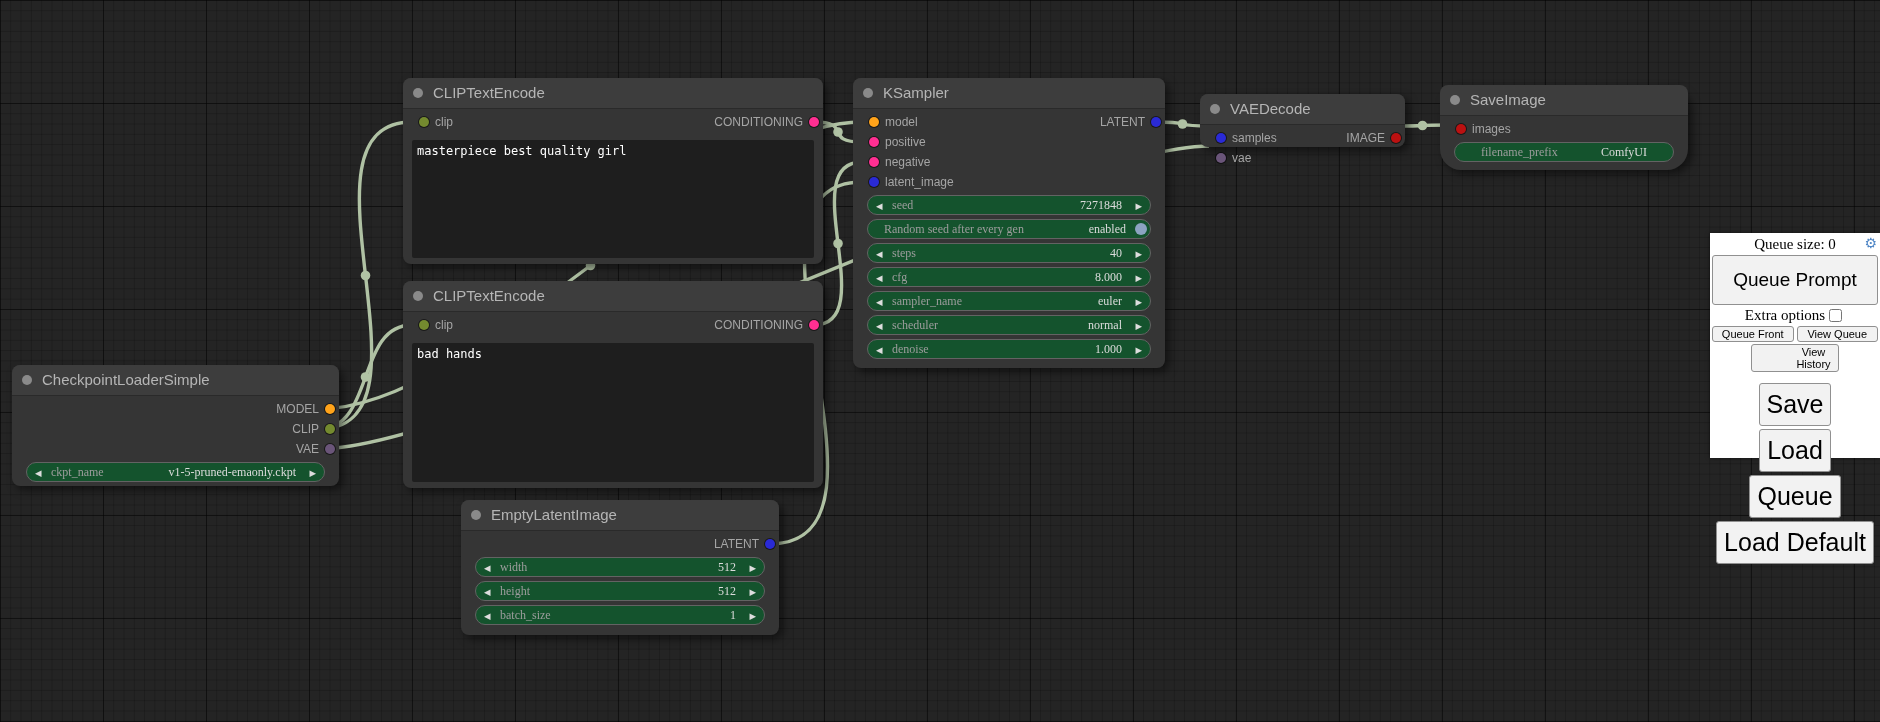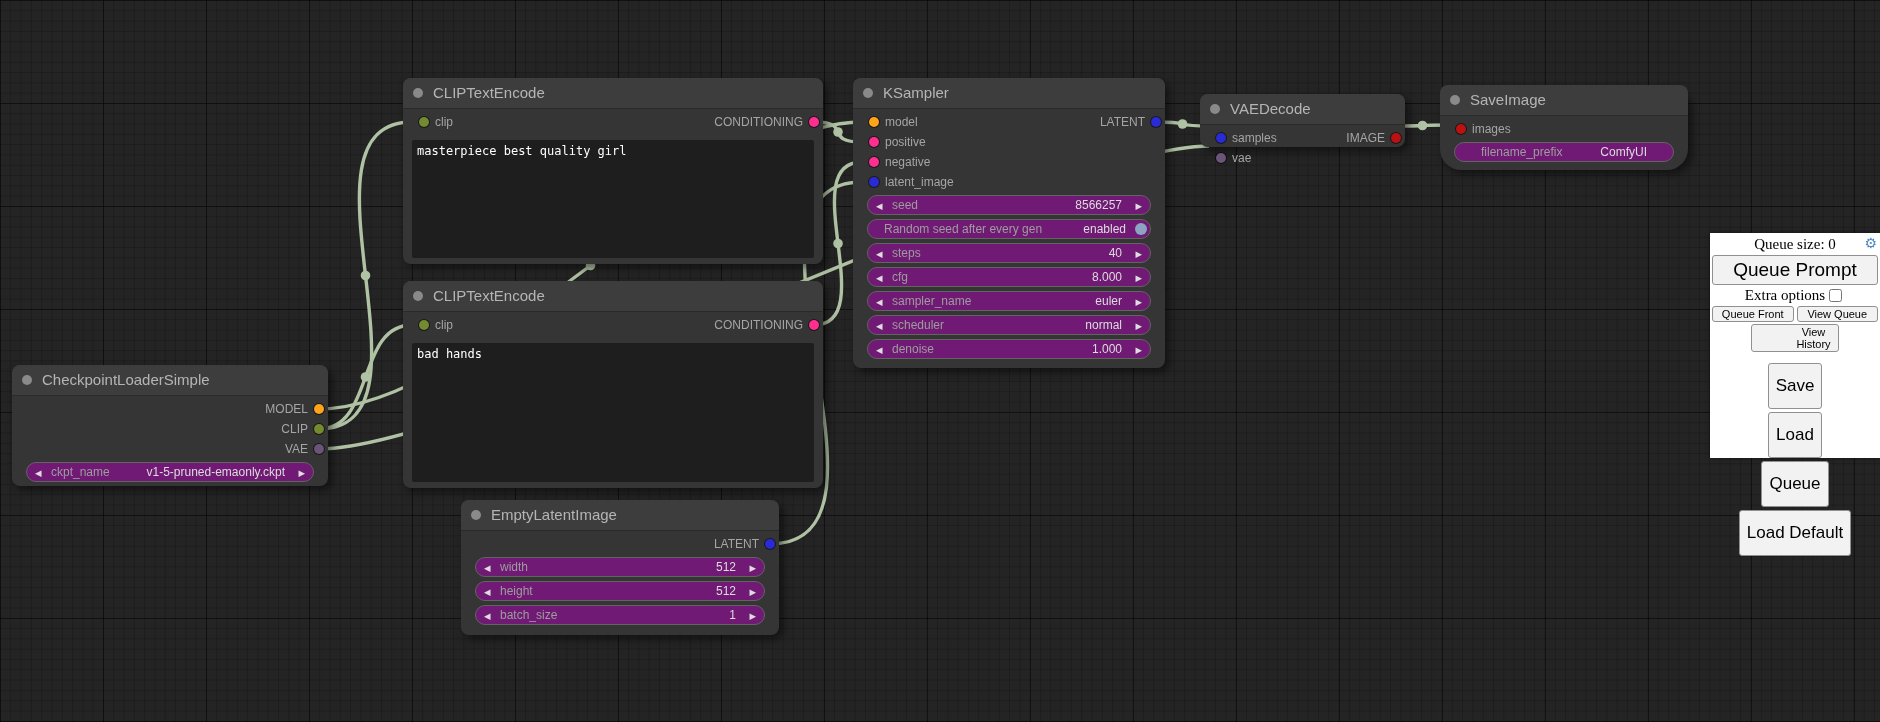--- a/index.html
+++ b/index.html
@@ -29,23 +29,23 @@
   .tname{position:absolute;left:30px;top:0;line-height:30px;font-size:15px;color:#b5b5b5;white-space:nowrap;}
 
   .slot{position:absolute;left:0;right:0;height:20px;line-height:20px;font-size:12px;color:#a5a5a5;margin-left:12px;}
   .pdot{position:absolute;width:10px;height:10px;border-radius:50%;top:5px;
         box-shadow:0 0 0 1px rgba(0,0,0,0.55);}
   .sin .pdot{left:4px}
   .sin .slabel{position:absolute;left:20px;white-space:nowrap;}
   .sout .pdot{right:4px}
   .sout .slabel{position:absolute;right:20px;white-space:nowrap;}
 
-  .widget{position:absolute;left:14px;right:14px;height:20px;background:#701a75;
+  .widget{position:absolute;left:14px;right:14px;height:20px;background:#14532d;
           border:1px solid #636363;border-radius:11px;font-size:12px;line-height:19px;
-          box-sizing:border-box;}
+          box-sizing:border-box;font-family:Liberation Serif, serif;}
   .arrow{position:absolute;font-size:8.5px;color:#ddd;top:1px;line-height:18px;}
   .al{left:8px}.ar{right:8px}
   .wlabel{position:absolute;left:24px;color:#9d9d9d;white-space:nowrap;}
   .wvalue{position:absolute;right:28px;color:#dcdcdc;white-space:nowrap;}
   .widget .tl{left:16px}
   .widget .tv{right:24px}
   .wtoggle{position:absolute;right:3px;top:3px;width:12px;height:12px;border-radius:50%;}
   .widget .xl{left:26px}
   .widget .xv{right:26px}
 
@@ -53,29 +53,29 @@
           border:0;outline:0;color:#fff;font:12px "DejaVu Sans Mono",monospace;
           padding:4px 5px;resize:none;border-radius:2px;overflow:hidden;}
 
   .menu{position:absolute;left:1710px;top:233px;width:170px;height:225px;background:#fff;
         z-index:3;font-family:"Liberation Serif",serif;color:#000;text-align:center;
         box-sizing:border-box;padding:2px 2px;box-shadow:0 0 4px rgba(0,0,0,0.5);}
   .menu-header{position:relative;font-size:15px;height:18px;line-height:18px;}
   .gear{position:absolute;right:1px;top:0;color:#4f86c6;font-size:14px;cursor:pointer;}
   .menu button{font-family:"Liberation Sans",sans-serif;background:#f2f2f2;
         border:1px solid #909090;border-radius:3px;color:#000;cursor:pointer;}
-  .qp{width:100%;font-size:19px;padding:3px 0;margin:2px 0 1px;}
+  .qp{width:100%;font-size:19px;padding:13px 0;margin:2px 0 1px;}
   .extra{font-size:15px;height:18px;line-height:18px;}
   .extra input{width:13px;height:13px;vertical-align:-2px;margin-left:4px;}
   .btnrow{display:flex;gap:3px;margin:2px 0;}
   .btnrow .small{flex:1;font-size:11px;padding:1px 0;}
   .btnrow.center{justify-content:center;}
   .btnrow.center .small{flex:0 0 auto;width:88px;padding-left:37px;}
   .stack{margin-top:11px;display:flex;flex-direction:column;align-items:center;gap:3px;}
-  .stack button{font-size:17px;padding:12px 7px;}
+  .stack button{font-size:25px;padding:6px 7px;}
 </style>
 </head>
 <body>
 
 <div id="canvas">
   <svg id="wires" width="1880" height="722">
       <path d="M 319 409 C 479 409, 702 122, 862 122"></path>
       <circle class="ldot" cx="590.5" cy="265.5" r="4.8"></circle>
       <path d="M 319 429 C 447.3108724933316 429, 283.6891275066684 122, 412 122"></path>
       <circle class="ldot" cx="365.5" cy="275.5" r="4.8"></circle>
@@ -88,21 +88,21 @@
       <path d="M 814 325 C 881.9682278715577 325, 794.0317721284423 162, 862 162"></path>
       <circle class="ldot" cx="838" cy="243.5" r="4.8"></circle>
       <path d="M 770 544 C 919.4030789508704 544, 712.5969210491296 182, 862 182"></path>
       <circle class="ldot" cx="816" cy="363" r="4.8"></circle>
       <path d="M 1156 122 C 1196 122, 1169 126, 1209 126"></path>
       <circle class="ldot" cx="1182.5" cy="124" r="4.8"></circle>
       <path d="M 1396 126 C 1436 126, 1409 125, 1449 125"></path>
       <circle class="ldot" cx="1422.5" cy="125.5" r="4.8"></circle>
     </svg>
   <div id="nodes">
-      <div class="node" style="left: 12px; top: 365px; width: 316px; height: 121px;">
+      <div class="node" style="left: 12px; top: 365px; width: 316px; height: 121px; padding-left: 11px;">
         <div class="ntitle">
       <span class="tdot"></span>
       <span class="tname">CheckpointLoaderSimple</span>
     </div>
         <div class="slot sout" style="top:34px">
       <span class="slabel">MODEL</span>
       <span class="pdot" style="background:#ffa31a"></span>
         </div>
         <div class="slot sout" style="top:54px">
       <span class="slabel">CLIP</span>
@@ -198,21 +198,21 @@
       <span class="pdot" style="background:#2a2ad6"></span>
       <span class="slabel">latent_image</span>
         </div>
         <div class="slot sout" style="top:34px">
       <span class="slabel">LATENT</span>
       <span class="pdot" style="background:#2a2ad6"></span>
         </div>
         <div class="widget" style="top:117px">
           <span class="arrow al">◀</span>
         <span class="wlabel">seed</span>
-        <span class="wvalue">8566257</span>
+        <span class="wvalue">7271848</span>
         <span class="arrow ar">▶</span>
         </div>
         <div class="widget" style="top:141px">
           <span class="wlabel tl">Random seed after every gen</span>
         <span class="wvalue tv">enabled</span>
         <span class="wtoggle" style="background:#8ca3c1"></span>
         </div>
         <div class="widget" style="top:165px">
           <span class="arrow al">◀</span>
         <span class="wlabel">steps</span>

